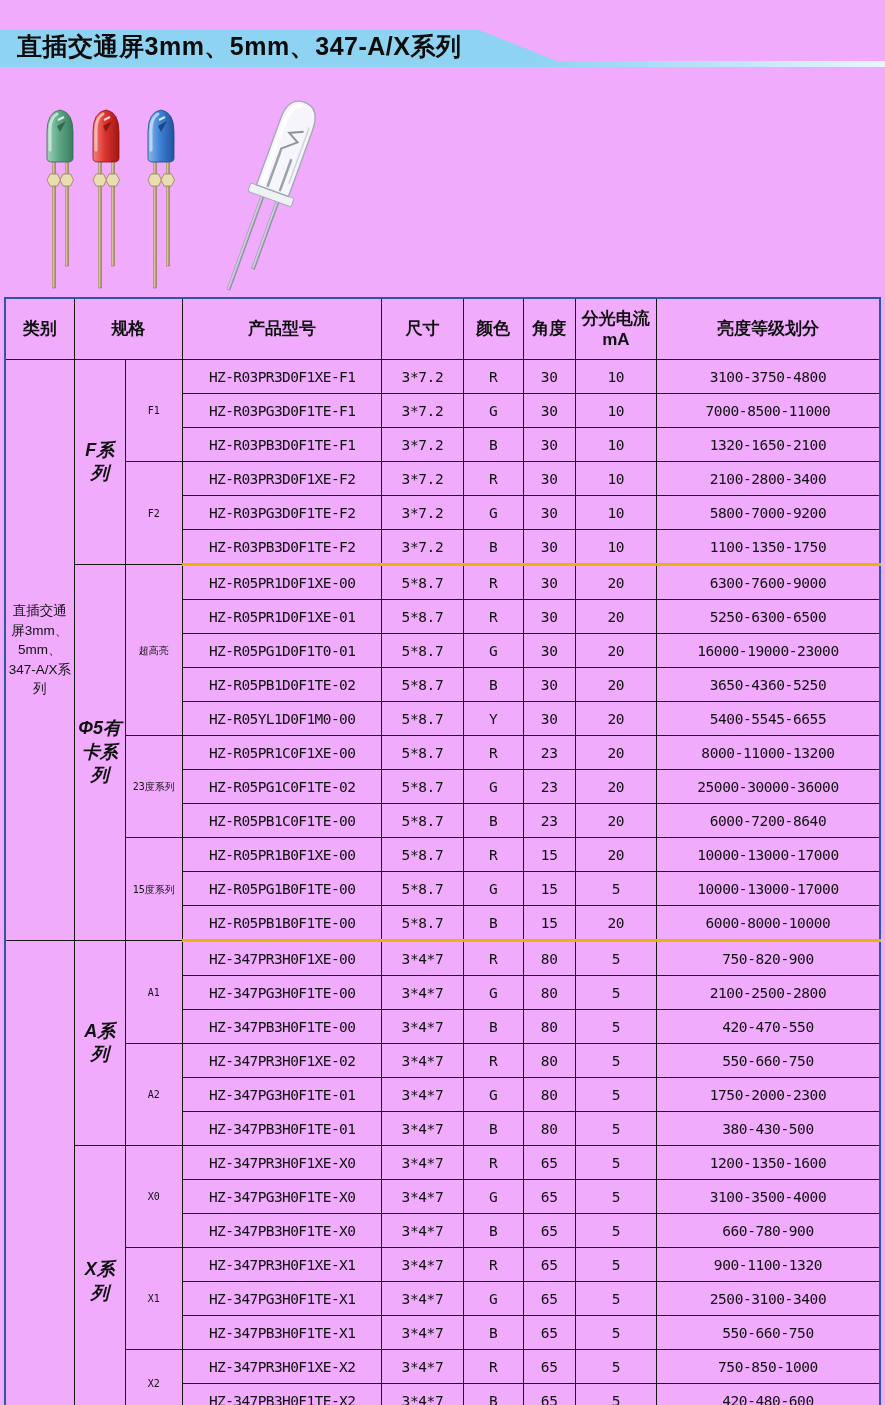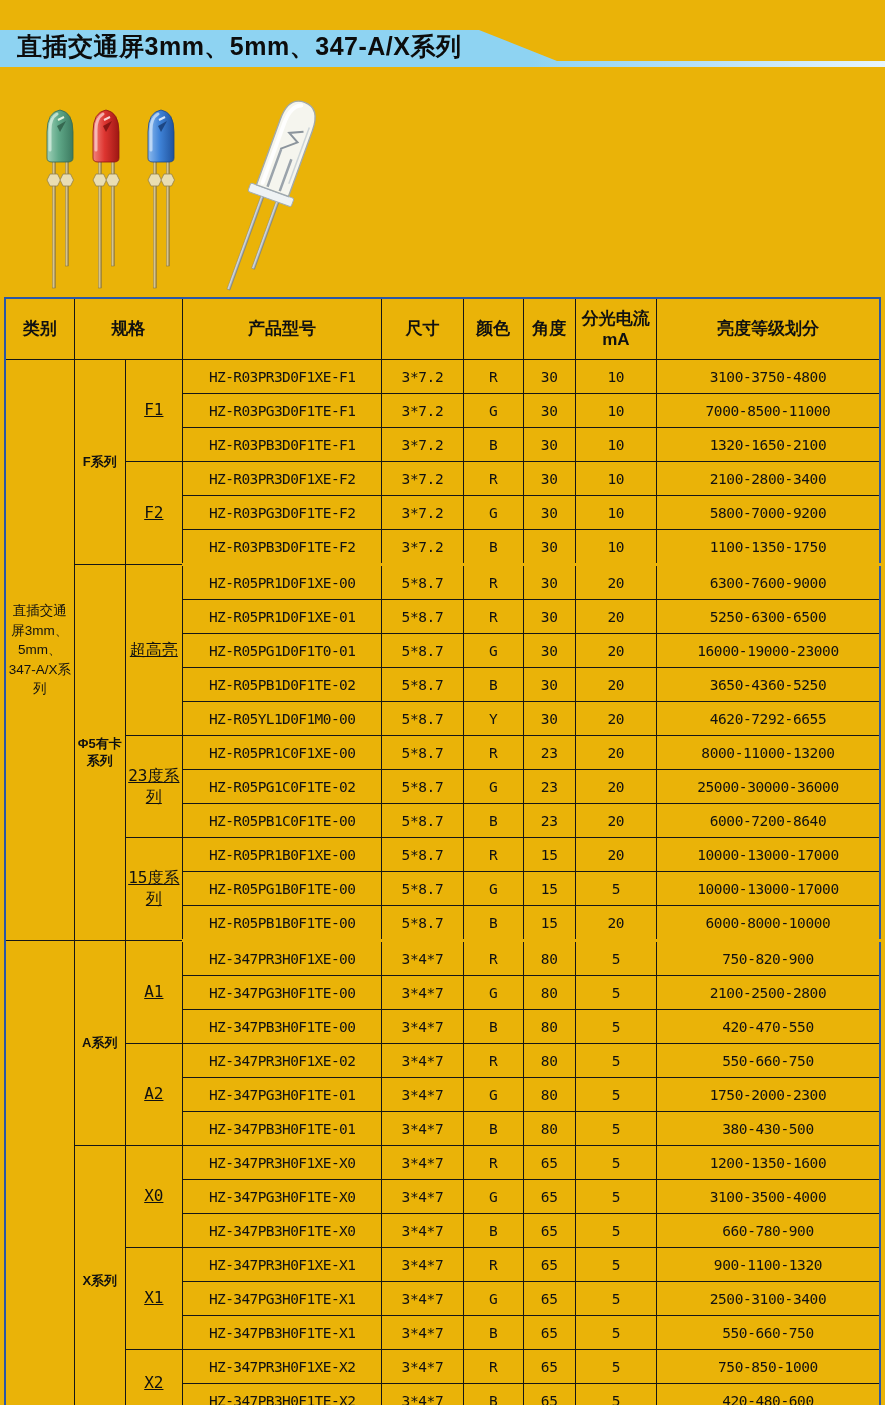--- a/index.html
+++ b/index.html
@@ -1,17 +1,17 @@
 <!DOCTYPE html>
 <html><head>
 <meta charset="utf-8">
 <style>
   html,body{margin:0;padding:0;background:#ffffff;}
   body{width:885px;height:1405px;overflow:hidden;font-family:"Liberation Sans",sans-serif;}
-  .page{position:relative;width:885px;height:1405px;background:#eab308;}
+  .page{position:relative;width:885px;height:1405px;background:#f0abfc;}
 
   
   .banner-wrap{position:absolute;left:0;top:30px;width:885px;height:37px;}
   .banner{
     width:885px;height:37px;
     background:linear-gradient(to right,#8ed3f2 0%,#8ed3f2 60%,#b9e2f7 80%,#e9f6fd 100%);
     clip-path:polygon(0 0,479px 0,557px 31px,885px 31px,885px 37px,0 37px);
   }
   .banner-title{
     position:absolute;left:17px;top:0;height:32px;line-height:32px;
@@ -34,22 +34,22 @@
     padding:0 2px;overflow:hidden;
   }
   thead th{height:60px;font-size:17px;font-weight:700;line-height:1.25;
     font-family:"Liberation Sans",sans-serif;}
   tbody td,tbody th{height:33px;}
   th.category-cell{
     font-size:13.5px;font-weight:400;line-height:1.45;color:#111;
     border-right:3px solid #161616;font-family:"Liberation Sans",sans-serif;
   }
   th.col-category{border-right:3px solid #161616;}
-  td.series-cell{font-size:13px;font-weight:700;font-family:"Liberation Sans",sans-serif;line-height:1.3;}
-  td.spec-cell{font-size:16px;font-family:"DejaVu Sans Mono","Liberation Sans",sans-serif;line-height:1.3;text-decoration:underline;}
+  td.series-cell{font-size:18px;font-weight:700;font-family:"Liberation Sans",sans-serif;line-height:1.3;font-style:italic;}
+  td.spec-cell{font-size:10px;font-family:"DejaVu Sans Mono","Liberation Sans",sans-serif;line-height:1.3;}
   td.model-cell{
     font-size:14.5px;font-family:"DejaVu Sans Mono","Liberation Mono",monospace;
     border-left:2px solid #00b050;letter-spacing:-0.6px;white-space:nowrap;
   }
   td.size-cell,td.color-cell,td.angle-cell,td.current-cell,td.brightness-cell{
     font-size:14.5px;font-family:"DejaVu Sans Mono","Liberation Mono",monospace;
     letter-spacing:-0.4px;white-space:nowrap;
   }
   tr.thick > td,tr.thick > th{border-bottom:3px solid #eab308;}
   th.col-model{border-left:2px solid #161616;}
@@ -248,21 +248,21 @@
           <td class="angle-cell" rowspan="1">30</td>
           <td class="current-cell" rowspan="1">20</td>
           <td class="brightness-cell" rowspan="1">3650-4360-5250</td>
         </tr>
         <tr>
           <td class="model-cell" rowspan="1">HZ-R05YL1D0F1M0-00</td>
           <td class="size-cell" rowspan="1">5*8.7</td>
           <td class="color-cell" rowspan="1">Y</td>
           <td class="angle-cell" rowspan="1">30</td>
           <td class="current-cell" rowspan="1">20</td>
-          <td class="brightness-cell" rowspan="1">4620-7292-6655</td>
+          <td class="brightness-cell" rowspan="1">5400-5545-6655</td>
         </tr>
         <tr>
           <td class="spec-cell" rowspan="3">23度系列</td>
           <td class="model-cell" rowspan="1">HZ-R05PR1C0F1XE-00</td>
           <td class="size-cell" rowspan="1">5*8.7</td>
           <td class="color-cell" rowspan="1">R</td>
           <td class="angle-cell" rowspan="1">23</td>
           <td class="current-cell" rowspan="1">20</td>
           <td class="brightness-cell" rowspan="1">8000-11000-13200</td>
         </tr>

